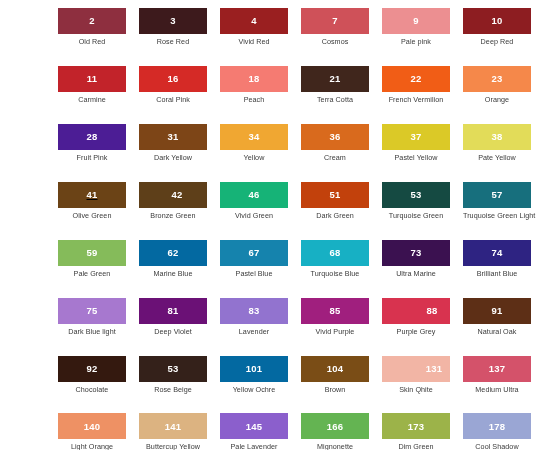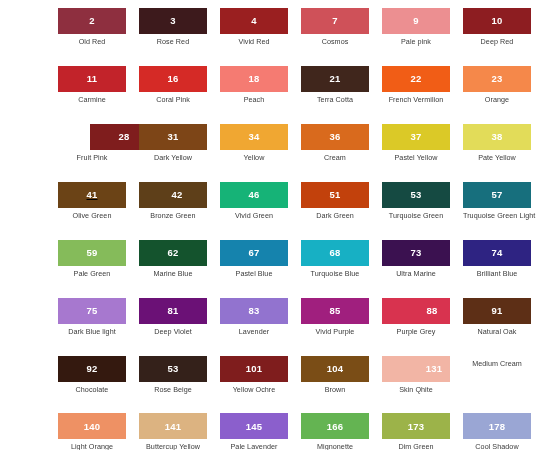--- a/index.html
+++ b/index.html
@@ -132,21 +132,21 @@
         </div>
         <div class="chip-name">French Vermilion</div>
       </div>
       <div class="cell">
         <div class="chip" style="background: rgb(245, 136, 74);">
           <span class="chip-code" style="color: rgb(255, 255, 255);">23</span>
         </div>
         <div class="chip-name">Orange</div>
       </div>
       <div class="cell">
-        <div class="chip" style="background: #7f1d1d; margin-left: 32px;">
+        <div class="chip" style="background: #4c1d95;">
           <span class="chip-code" style="color: rgb(255, 255, 255);">28</span>
         </div>
         <div class="chip-name">Fruit Pink</div>
       </div>
       <div class="cell">
         <div class="chip" style="background: rgb(125, 69, 23);">
           <span class="chip-code" style="color: rgb(255, 255, 255);">31</span>
         </div>
         <div class="chip-name">Dark  Yellow</div>
       </div>
@@ -210,21 +210,21 @@
         </div>
         <div class="chip-name">Truquoise Green Light</div>
       </div>
       <div class="cell">
         <div class="chip" style="background: rgb(133, 187, 90);">
           <span class="chip-code" style="color: rgb(255, 255, 255);">59</span>
         </div>
         <div class="chip-name">Pale Green</div>
       </div>
       <div class="cell">
-        <div class="chip" style="background: #14532d;">
+        <div class="chip" style="background: #0369a1;">
           <span class="chip-code" style="color: rgb(255, 255, 255);">62</span>
         </div>
         <div class="chip-name">Marine Blue</div>
       </div>
       <div class="cell">
         <div class="chip" style="background: rgb(21, 131, 173);">
           <span class="chip-code" style="color: rgb(255, 255, 255);">67</span>
         </div>
         <div class="chip-name">Pastel Blue</div>
       </div>
@@ -288,39 +288,42 @@
         </div>
         <div class="chip-name">Chocolate</div>
       </div>
       <div class="cell">
         <div class="chip" style="background: rgb(52, 33, 26);">
           <span class="chip-code" style="color: rgb(255, 255, 255);">53</span>
         </div>
         <div class="chip-name">Rose Beige</div>
       </div>
       <div class="cell">
-        <div class="chip" style="background: #7f1d1d;">
+        <div class="chip" style="background: #0369a1;">
           <span class="chip-code" style="color: rgb(255, 255, 255);">101</span>
         </div>
         <div class="chip-name">Yellow Ochre</div>
       </div>
       <div class="cell">
         <div class="chip" style="background: rgb(122, 77, 22);">
           <span class="chip-code" style="color: rgb(255, 255, 255);">104</span>
         </div>
         <div class="chip-name">Brown</div>
       </div>
       <div class="cell">
         <div class="chip" style="background: rgb(242, 181, 165); padding-left: 36px;">
           <span class="chip-code" style="color: rgb(255, 255, 255);">131</span>
         </div>
         <div class="chip-name">Skin Qhite</div>
       </div>
       <div class="cell">
-        <div class="chip-name">Medium Cream</div>
+        <div class="chip" style="background: rgb(212, 82, 106);">
+          <span class="chip-code" style="color: rgb(255, 255, 255);">137</span>
+        </div>
+        <div class="chip-name">Medium Ultra</div>
       </div>
       <div class="cell">
         <div class="chip" style="background: rgb(238, 145, 100);">
           <span class="chip-code" style="color: rgb(255, 255, 255);">140</span>
         </div>
         <div class="chip-name">Light Orange</div>
       </div>
       <div class="cell">
         <div class="chip" style="background: rgb(220, 179, 129);">
           <span class="chip-code" style="color: rgb(255, 255, 255);">141</span>

